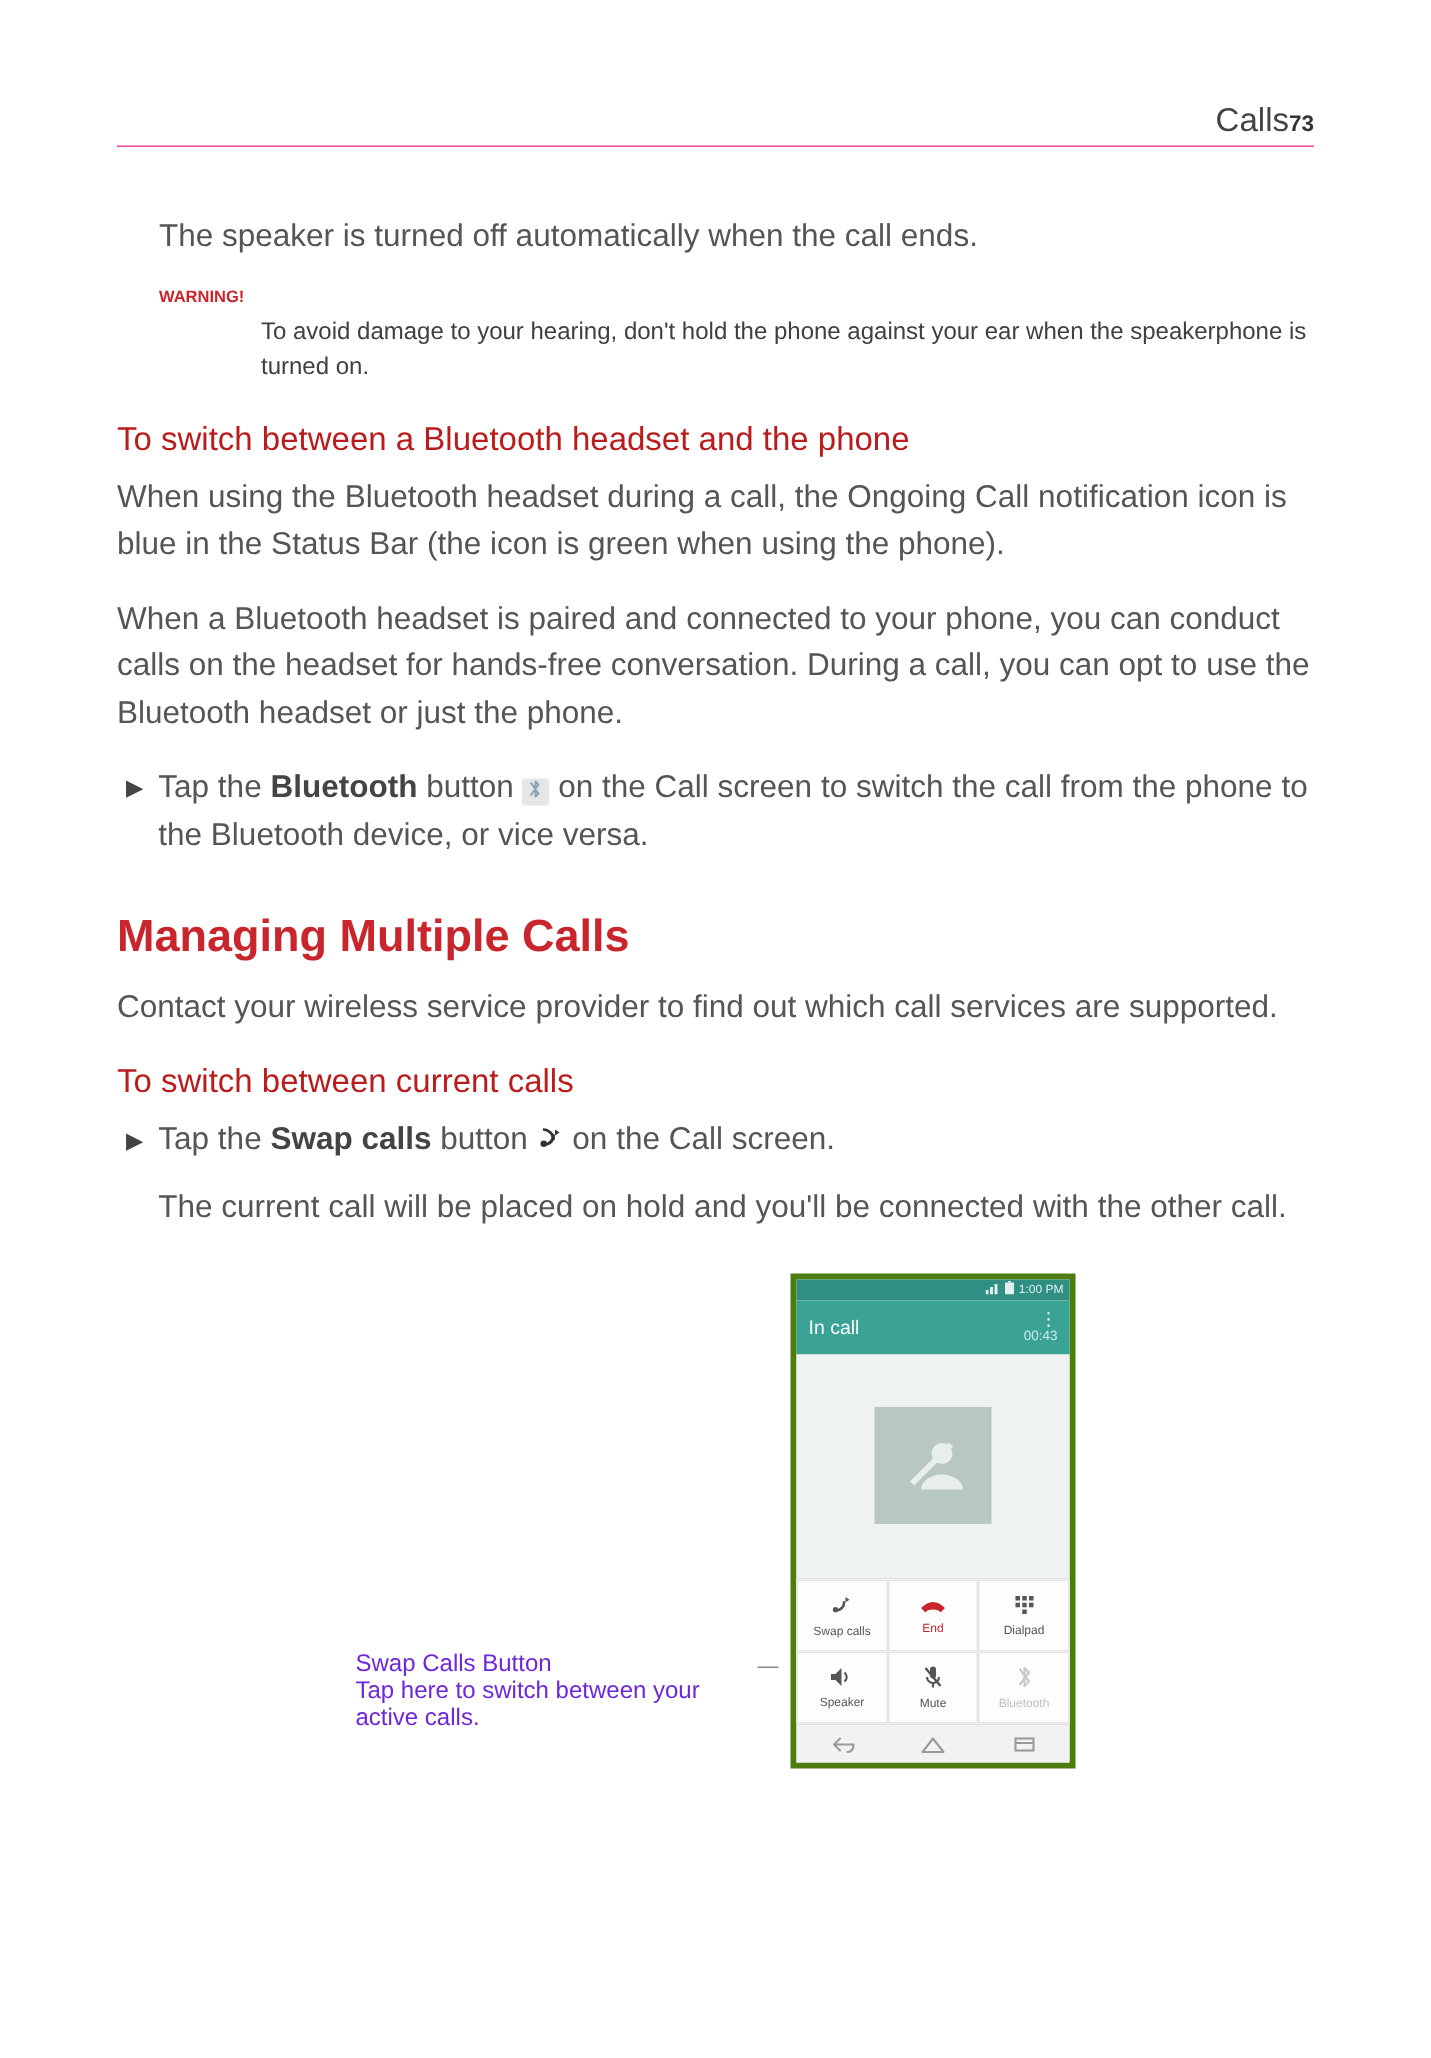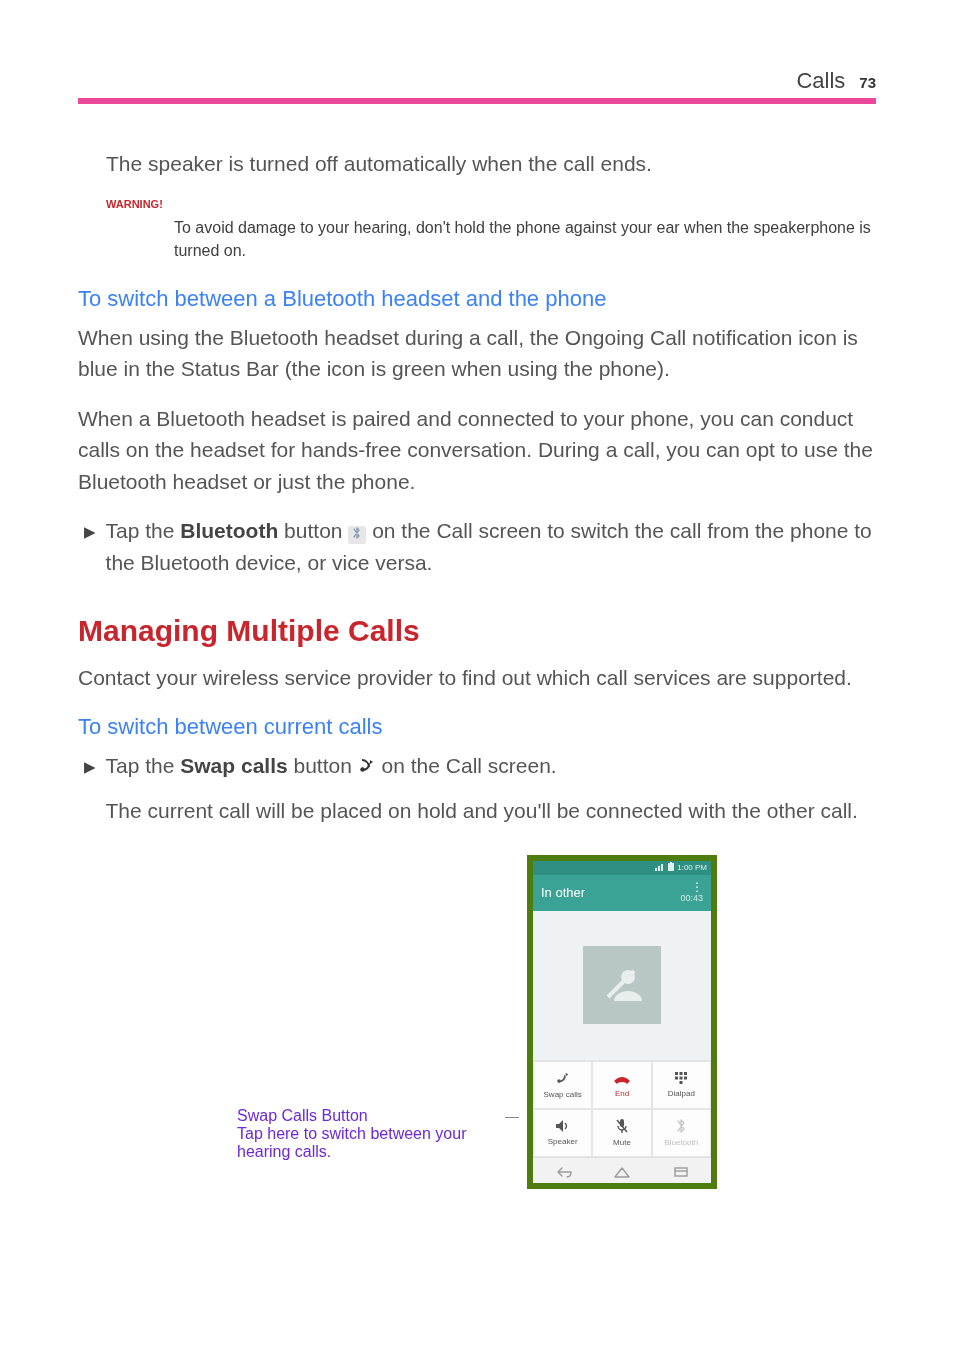--- a/index.html
+++ b/index.html
@@ -7,27 +7,26 @@
     margin: 0;
     background: #fff;
     font-family: "Helvetica Neue", Arial, sans-serif;
     color: #555;
     width: 954px;
   }
   .page {
     padding: 60px 78px 60px 78px;
   }
   .running-head {
-    border-bottom: 6px solid #ec4899;
+    border-bottom: 1px solid #ec4899;
     padding-bottom: 4px;
     margin-bottom: 44px;
     display: flex;
     justify-content: flex-end;
     align-items: baseline;
-    gap: 14px;
   }
   .rh-section {
     font-size: 22px;
     color: #444;
   }
   .rh-page {
     font-size: 15px;
     font-weight: bold;
     color: #333;
     margin-top: 14px;
@@ -45,21 +44,21 @@
     font-size: 11px;
     margin: 8px 0 6px 28px;
   }
   .warning-text {
     font-size: 16px;
     line-height: 1.45;
     color: #404040;
     margin: 0 0 24px 96px;
   }
   .h3 {
-    color: #3b82f6;
+    color: #b91c1c;
     font-size: 22px;
     margin: 20px 0 10px 0;
     font-weight: 400;
   }
   .h2 {
     color: #c9252c;
     font-size: 30px;
     font-weight: 600;
     margin: 36px 0 14px 0;
   }
@@ -122,21 +121,21 @@
     position: absolute;
     top: 262px;
     left: 0;
     width: 14px;
     border-top: 1px solid #888;
   }
   
   .phone {
     width: 190px;
     background: #fff;
-    border: 6px solid #4d7c0f;
+    border: 4px solid #4d7c0f;
     font-family: Arial, sans-serif;
   }
   .statusbar {
     background: #2f8f83;
     height: 14px;
     display: flex;
     justify-content: flex-end;
     align-items: center;
     gap: 3px;
     padding: 0 4px;
@@ -245,21 +244,21 @@
             <path d="M12 3 l3 2 l-3 2 z" fill="#333"></path>
           </svg>
       </span><span> on the Call screen.</span>
       <p class="body-p" style="margin-top:14px;">The current call will be placed on hold and you'll be connected with the other call.</p>
     </div>
   </div>
 
   <div class="fig-row">
     <div class="callout">
       <span class="callout-title">Swap Calls Button</span>
-      <span>Tap here to switch between your hearing calls.</span>
+      <span>Tap here to switch between your active calls.</span>
     </div>
     <div class="callout-line-wrap">
       <div class="callout-line"></div>
     </div>
 
     <div class="phone">
       <div class="statusbar">
         <span>
           <svg width="10" height="8" viewBox="0 0 10 8">
               <path d="M0 8 h2 v-3 h-2z M3 8 h2 v-5 h-2z M6 8 h2 v-7 h-2z" fill="#dff0ed"></path>
@@ -267,21 +266,21 @@
         </span>
         <span>
           <svg width="6" height="9" viewBox="0 0 6 9">
               <rect x="0" y="1" width="6" height="8" fill="#dff0ed"></rect>
               <rect x="2" y="0" width="2" height="1" fill="#dff0ed"></rect>
             </svg>
         </span>
         <span>1:00 PM</span>
       </div>
       <div class="callhdr">
-        <span class="callhdr-title">In other</span>
+        <span class="callhdr-title">In call</span>
         <span class="callhdr-right">
           <span class="callhdr-kebab">⋮</span>
           <span class="callhdr-timer">00:43</span>
         </span>
       </div>
       <div class="avatar-zone">
         <div class="avatar">
           <svg width="48" height="48" viewBox="0 0 48 48">
               <circle cx="30" cy="16" r="7" fill="#e8eeec"></circle>
               <path d="M16 40 a14 10 0 0 1 28 0 z" fill="#e8eeec"></path>

